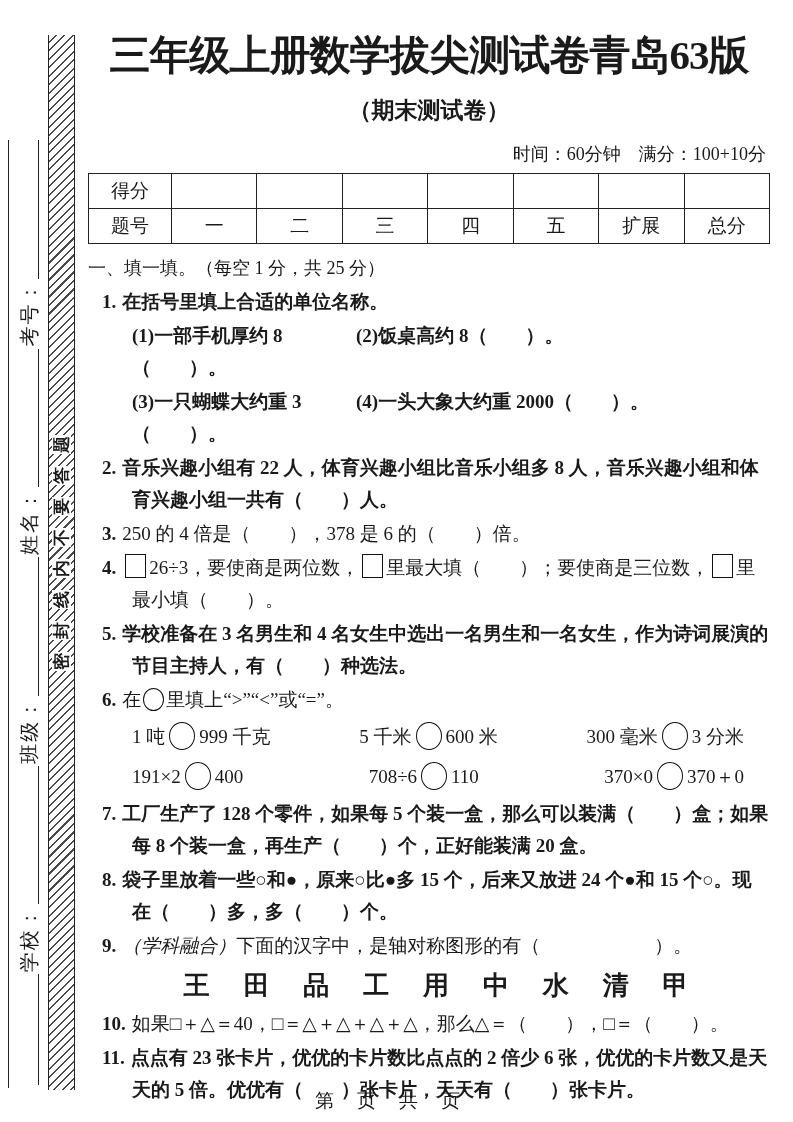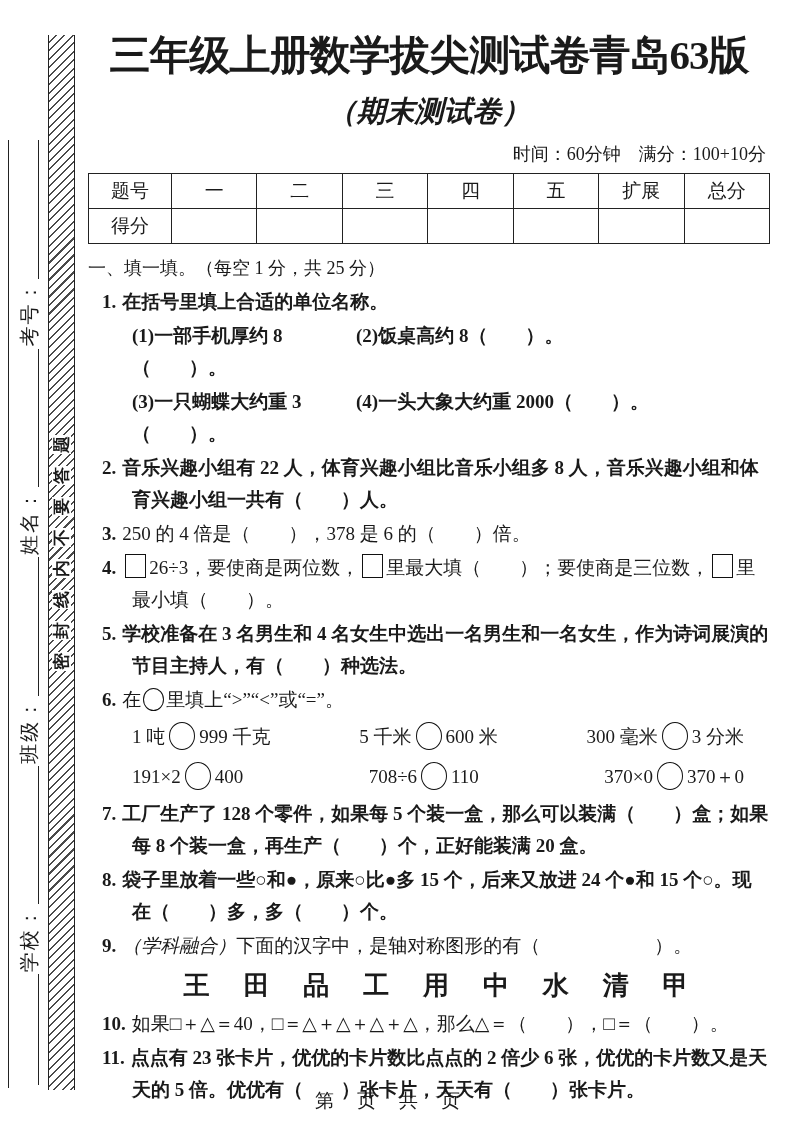--- a/index.html
+++ b/index.html
@@ -39,21 +39,21 @@
     display:inline-block;transform:rotate(-90deg);
     font-size:17px;font-weight:bold;background:#fff;line-height:19px;
     width:19px;height:19px;text-align:center;
   }
   
   .content{position:absolute;left:88px;top:0;width:682px;}
   .title{
     margin-top:30px;text-align:center;font-weight:bold;
     font-size:41px;line-height:50px;letter-spacing:-1px;white-space:nowrap;
   }
-  .subtitle{margin-top:12px;text-align:center;font-weight:bold;font-size:29px;line-height:38px;font-style:italic;}
+  .subtitle{margin-top:12px;text-align:center;font-weight:bold;font-size:23px;line-height:38px;}
   .meta{margin-top:12px;text-align:right;font-size:18px;line-height:25px;padding-right:4px;}
   table.score{
     margin-top:6px;border-collapse:collapse;width:682px;table-layout:fixed;
   }
   table.score td{
     border:1.6px solid #222;height:34px;text-align:center;
     font-size:19px;padding:0;
   }
   table.score td.first{width:82px;}
   .section-title{margin-top:8px;font-size:18px;line-height:32px;}
@@ -118,38 +118,38 @@
 
 <div class="content">
 
   <div class="title">三年级上册数学拔尖测试卷青岛63版</div>
   <div class="subtitle">（期末测试卷）</div>
   <div class="meta">时间：60分钟　满分：100+10分</div>
 
   <table class="score">
     <tbody>
         <tr>
+      <td class="first">得分</td>
+      <td></td>
+      <td></td>
+      <td></td>
+      <td></td>
+      <td></td>
+      <td></td>
+      <td></td>
+    </tr>
+    <tr>
       <td class="first">题号</td>
       <td>一</td>
       <td>二</td>
       <td>三</td>
       <td>四</td>
       <td>五</td>
       <td>扩展</td>
       <td>总分</td>
-    </tr>
-    <tr>
-      <td class="first">得分</td>
-      <td></td>
-      <td></td>
-      <td></td>
-      <td></td>
-      <td></td>
-      <td></td>
-      <td></td>
     </tr>
   </tbody>
     </table>
 
   <div class="section-title">一、填一填。（每空 1 分，共 25 分）</div>
 
   <div class="qs">
 
     <div class="q bold">
       <span class="qnum">1.</span><span>在括号里填上合适的单位名称。</span>

